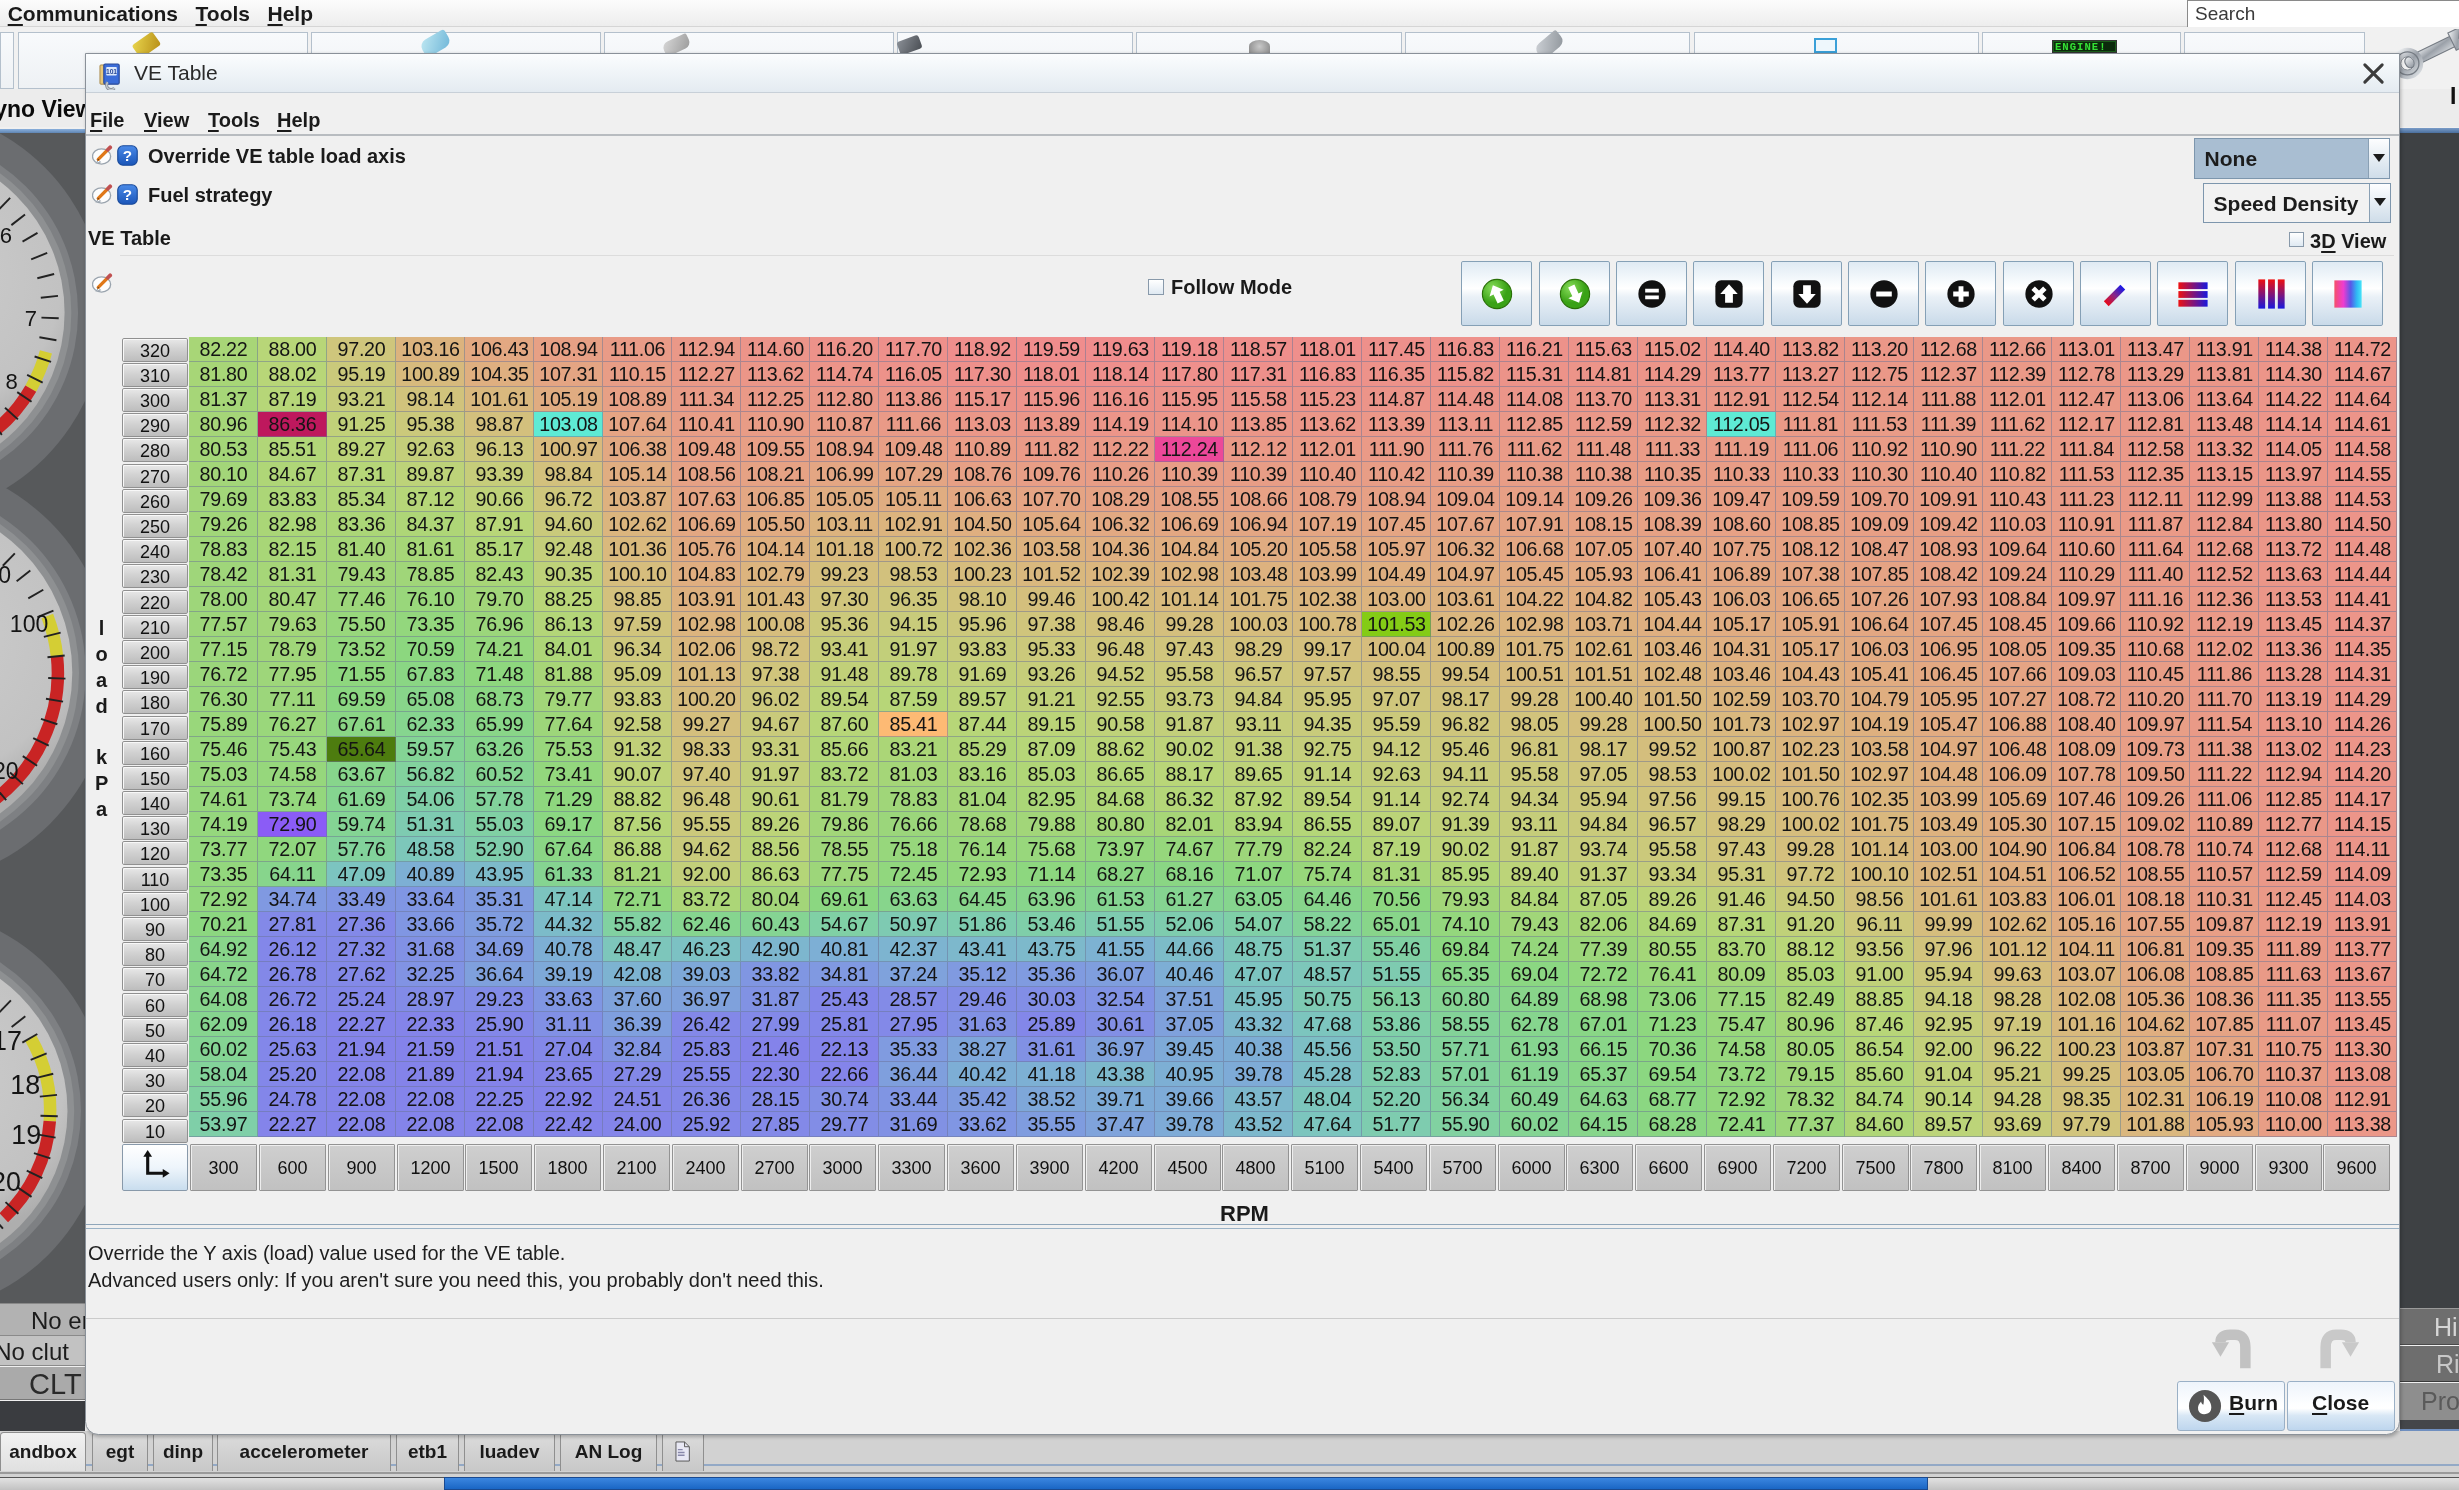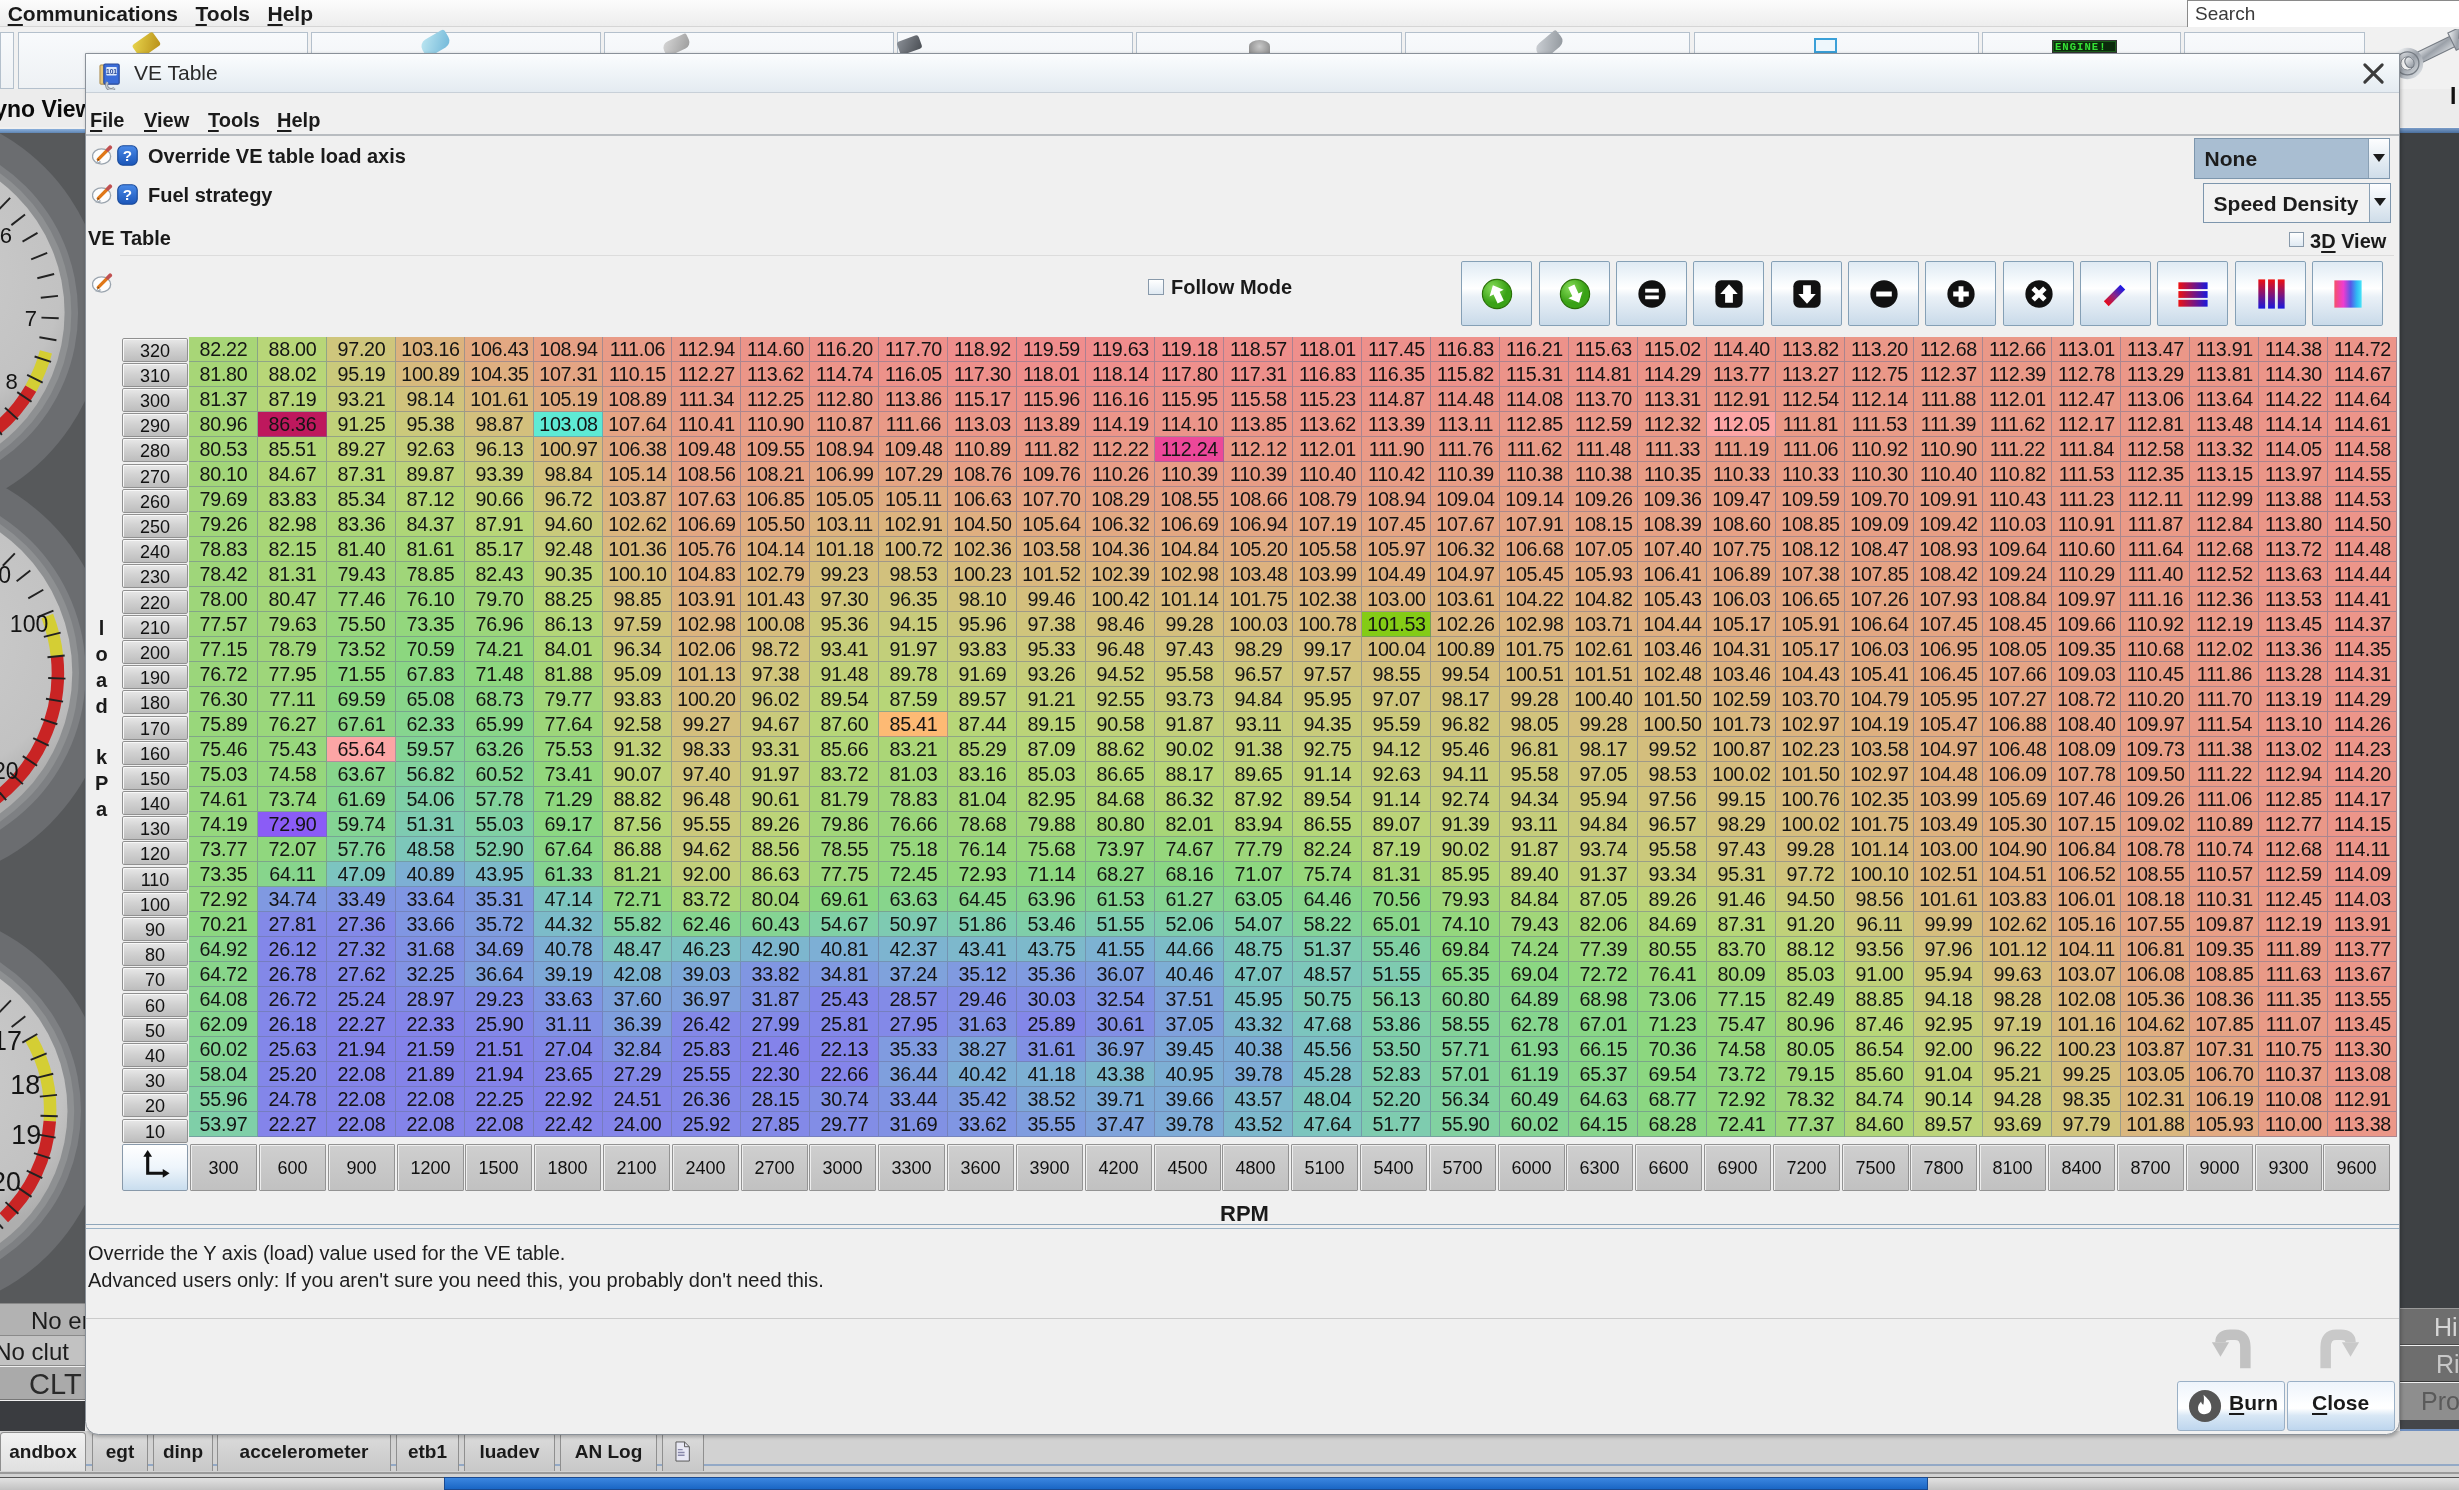--- a/index.html
+++ b/index.html
@@ -517,21 +517,21 @@
 <div style="background:#eb9688">113.89</div>
 <div style="background:#ec9589">114.19</div>
 <div style="background:#eb9589">114.10</div>
 <div style="background:#eb9688">113.85</div>
 <div style="background:#eb9688">113.62</div>
 <div style="background:#eb9788">113.39</div>
 <div style="background:#eb9788">113.11</div>
 <div style="background:#ea9888">112.85</div>
 <div style="background:#ea9888">112.59</div>
 <div style="background:#ea9987">112.32</div>
-<div style="background:#fca5a5">112.05</div>
+<div style="background:#5eead4">112.05</div>
 <div style="background:#ea9a87">111.81</div>
 <div style="background:#e99b87">111.53</div>
 <div style="background:#e99b87">111.39</div>
 <div style="background:#e99a87">111.62</div>
 <div style="background:#ea9987">112.17</div>
 <div style="background:#ea9888">112.81</div>
 <div style="background:#eb9788">113.48</div>
 <div style="background:#ec9589">114.14</div>
 <div style="background:#ec9489">114.61</div>
 <div style="background:#a4d678">80.53</div>
@@ -913,21 +913,21 @@
 <div style="background:#deb07f">104.19</div>
 <div style="background:#e1ab81">105.47</div>
 <div style="background:#e3a783">106.88</div>
 <div style="background:#e6a184">108.40</div>
 <div style="background:#e89e86">109.97</div>
 <div style="background:#e99a87">111.54</div>
 <div style="background:#eb9788">113.10</div>
 <div style="background:#ec9589">114.26</div>
 <div style="background:#98d77c">75.46</div>
 <div style="background:#98d77c">75.43</div>
-<div style="background:#fca5a5">65.64</div>
+<div style="background:#4d7c0f">65.64</div>
 <div style="background:#84d495">59.57</div>
 <div style="background:#87d58d">63.26</div>
 <div style="background:#98d77c">75.53</div>
 <div style="background:#c1d079">91.32</div>
 <div style="background:#d2c27c">98.33</div>
 <div style="background:#c6cd7a">93.31</div>
 <div style="background:#b2d678">85.66</div>
 <div style="background:#abd677">83.21</div>
 <div style="background:#b1d678">85.29</div>
 <div style="background:#b6d678">87.09</div>

